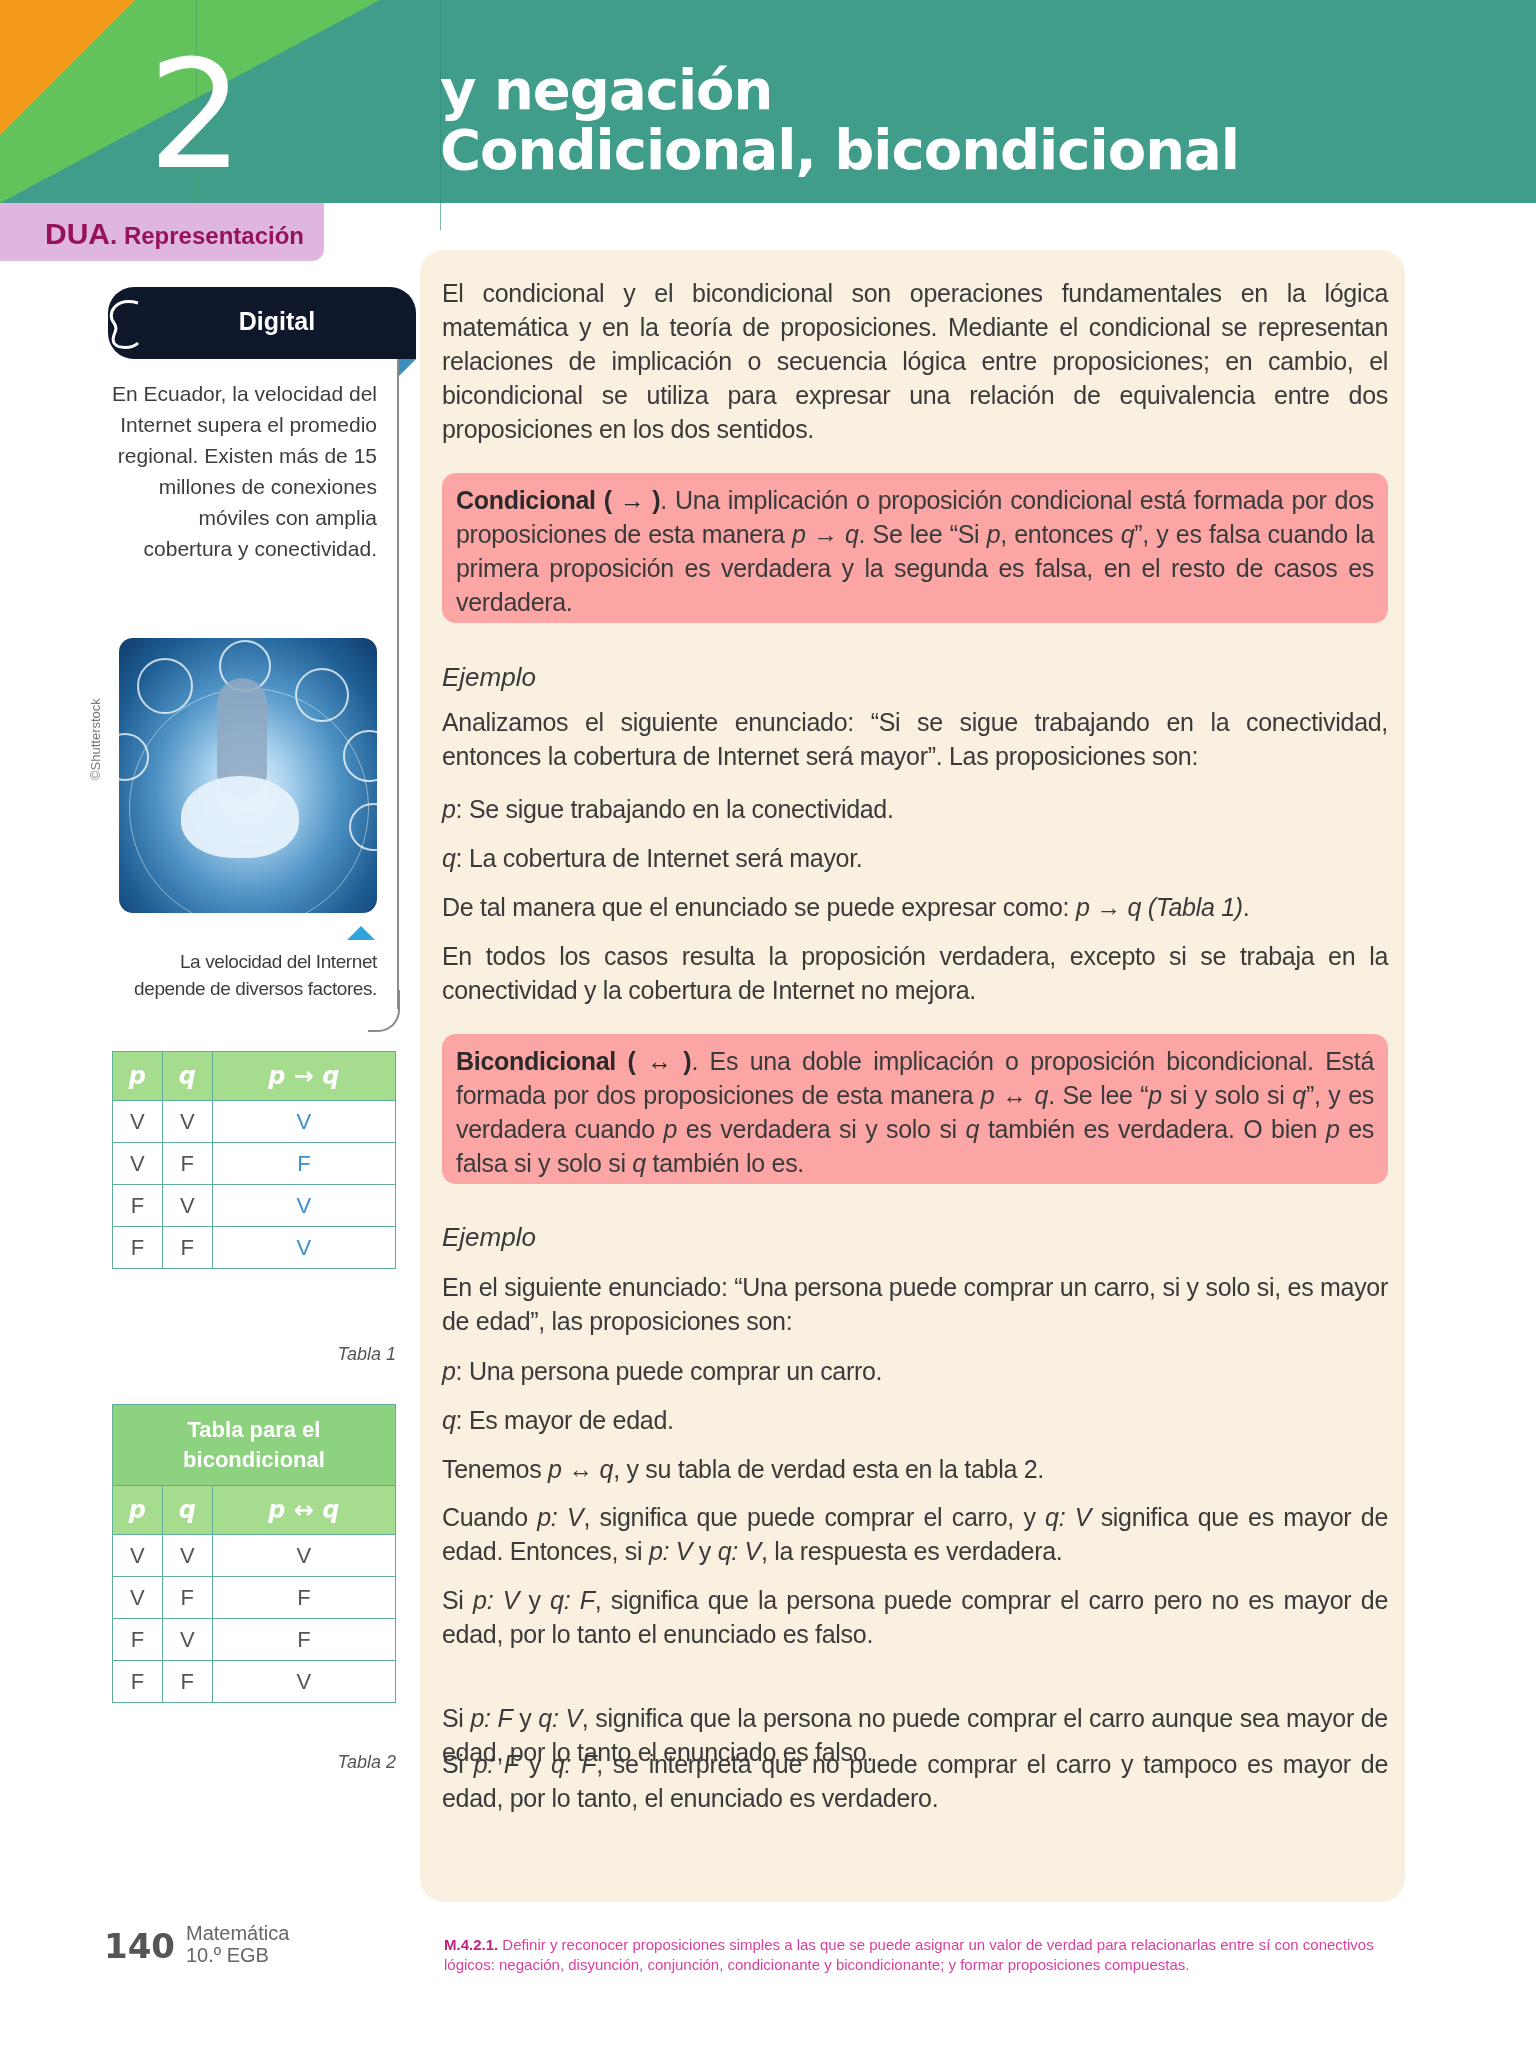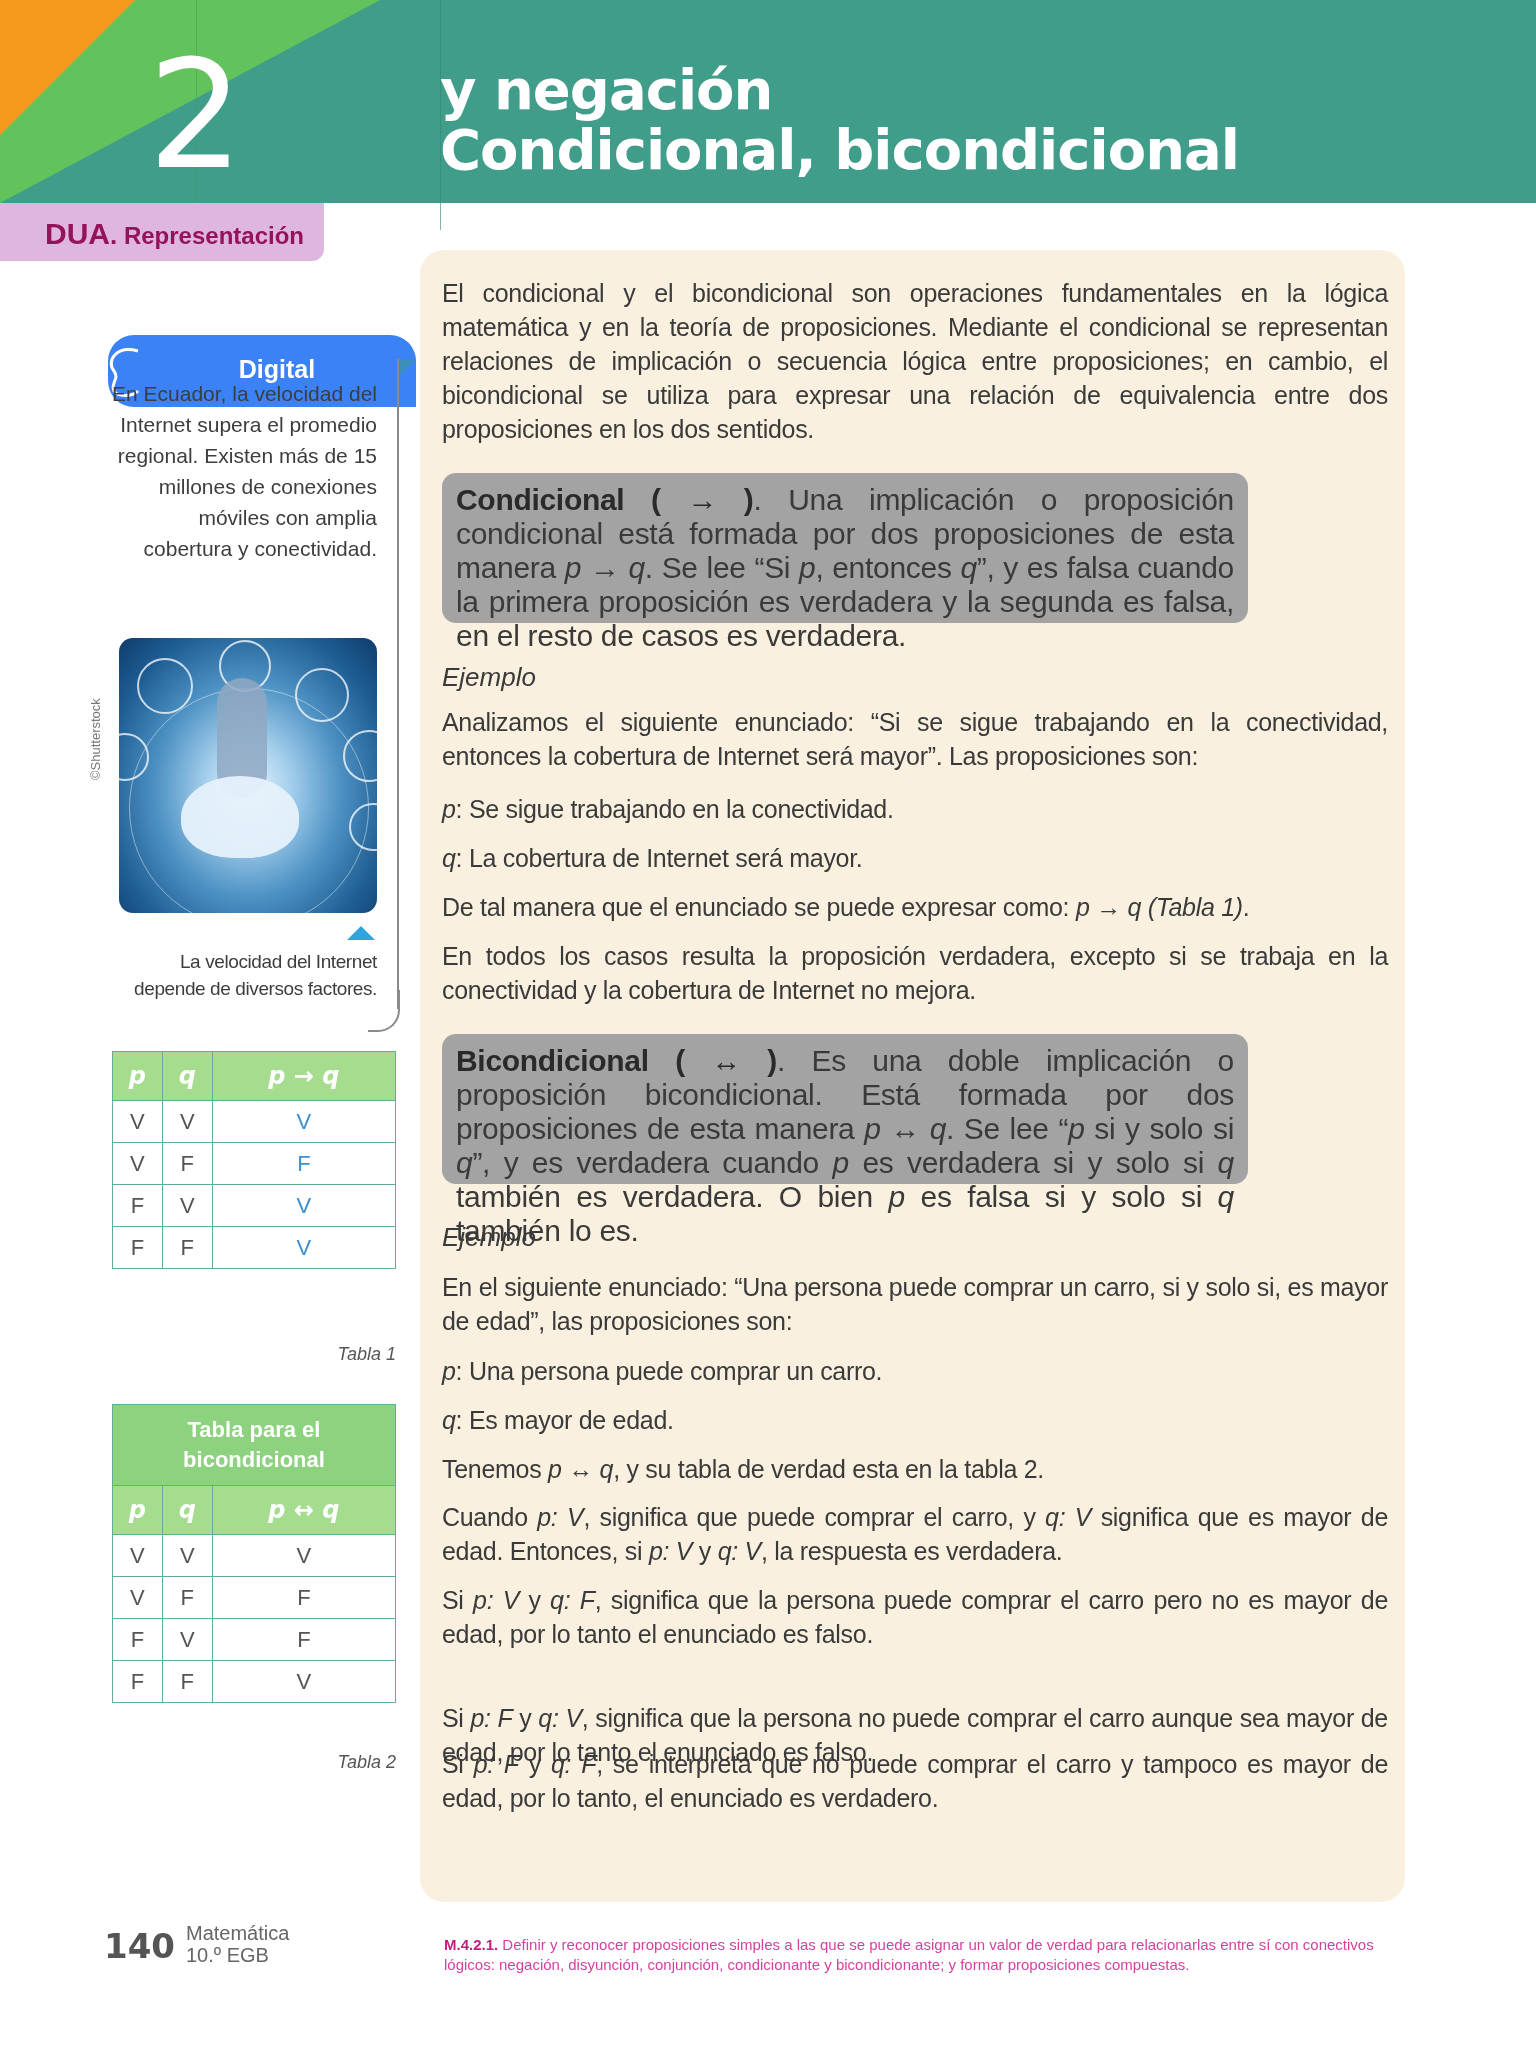--- a/index.html
+++ b/index.html
@@ -14,21 +14,21 @@
   .chapter-num{position:absolute;left:148px;top:40px;font-size:150px;line-height:150px;color:#ffffff;
        font-family:"DejaVu Sans",sans-serif;font-weight:normal;}
   .title{position:absolute;left:440px;top:60px;color:#ffffff;font-size:56px;line-height:60px;font-weight:bold;
        font-family:"DejaVu Sans",sans-serif;letter-spacing:-1px;}
   
   .dua{position:absolute;left:0;top:203px;width:324px;height:58px;background:#dfb6df;border-radius:0 0 12px 0;}
   .dua-text{position:absolute;right:20px;top:14px;font-size:26px;font-weight:bold;color:#95135a;}
   .dua-text .dua-strong{font-size:30px;}
   .dua-text .dua-sub{font-size:24px;}
   
-  .digital-tab{position:absolute;left:108px;top:287px;width:308px;height:72px;background:#3b82f6;border-radius:26px 26px 0 26px;margin-top:48px;}
+  .digital-tab{position:absolute;left:108px;top:287px;width:308px;height:72px;background:#0f172a;border-radius:26px 26px 0 26px;}
   .digital-label{position:absolute;left:0;width:100%;top:20px;text-align:center;color:#fff;font-weight:bold;font-size:25px;padding-left:30px;box-sizing:border-box;}
   .digital-curl{position:absolute;left:-4px;top:8px;width:48px;height:56px;}
   .digital-fold{position:absolute;left:398px;top:359px;width:0;height:0;border-left:18px solid #3c8fbb;border-bottom:18px solid transparent;}
   .sidebar-frame{position:absolute;left:397px;top:359px;width:2px;height:650px;background:#8a8a8a;}
   .sidebar-frame-bottom{position:absolute;left:368px;top:990px;width:30px;height:40px;border-right:2px solid #8a8a8a;border-bottom:2px solid #8a8a8a;border-radius:0 0 22px 0;}
   .digital-text{position:absolute;left:112px;top:378px;width:265px;text-align:right;font-size:21px;line-height:31px;color:#3d3d3d;}
   .photo{position:absolute;left:119px;top:638px;width:258px;height:275px;border-radius:14px;overflow:hidden;
        background:radial-gradient(ellipse at 50% 55%,#e9f4fb 0%,#a9d2ee 22%,#4f93c5 50%,#1e5d93 78%,#0f3c6c 100%);}
   .photo .mouse{position:absolute;left:62px;top:138px;width:118px;height:82px;border-radius:50% 50% 44% 44%;background:#e6f1fb;opacity:.95;}
   .photo .finger{position:absolute;left:98px;top:40px;width:50px;height:120px;border-radius:25px;background:#8fa8c2;opacity:.85;}
@@ -45,21 +45,21 @@
   .tt th.tt-col{background:#a5dc8e;color:#fff;font-style:italic;font-weight:bold;font-size:24px;height:46px;border:1px solid #5fae9c;font-family:"DejaVu Sans",sans-serif;}
   .tt td{border:1px solid #5fae9c;text-align:center;height:39px;color:#555;font-size:22px;background:#fff;}
   .tt td.res-blue{color:#3a8fcf;}
   .tt-caption{position:absolute;width:284px;left:112px;text-align:right;font-style:italic;font-size:18px;color:#555;}
   .tt-caption1{top:1344px;}
   .tt-caption2{top:1752px;}
   
   .panel{position:absolute;left:420px;top:250px;width:985px;height:1652px;background:#f9f0df;border-radius:24px;}
   .main-text{position:absolute;left:442px;width:946px;font-size:25px;line-height:34px;color:#3a3a3a;text-align:justify;letter-spacing:-0.3px;}
   .p-intro{top:276px;}
-  .defbox{position:absolute;left:442px;width:806px;background:#a3a3a3;border-radius:14px;box-sizing:border-box;padding:10px 14px;font-size:30px;line-height:34px;color:#3a3a3a;text-align:justify;letter-spacing:-0.3px;}
+  .defbox{position:absolute;left:442px;width:946px;background:#fca5a5;border-radius:14px;box-sizing:border-box;padding:10px 14px;font-size:25px;line-height:34px;color:#3a3a3a;text-align:justify;letter-spacing:-0.3px;}
   .def1{top:473px;height:150px;}
   .def2{top:1034px;height:150px;}
   .defbox b{color:#2a2a2a;}
   .heading-ej{position:absolute;left:442px;font-size:26px;font-style:italic;color:#3a3a3a;}
   .ej1{top:662px;}
   .ej2{top:1222px;}
   .line{position:absolute;left:442px;width:946px;font-size:25px;line-height:34px;color:#3a3a3a;text-align:justify;letter-spacing:-0.3px;}
   i{font-style:italic;}
   
   .page-num{position:absolute;left:104px;top:1926px;font-size:34px;font-weight:bold;color:#555;font-family:"DejaVu Sans",sans-serif;}

